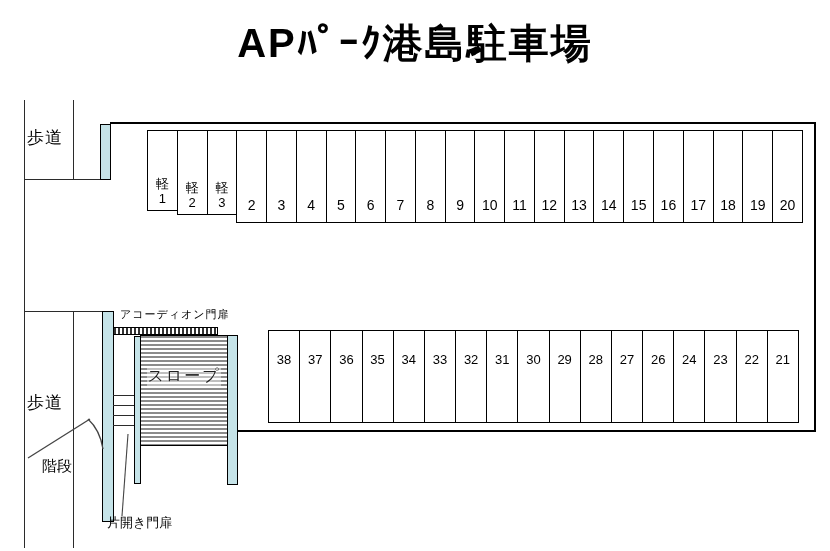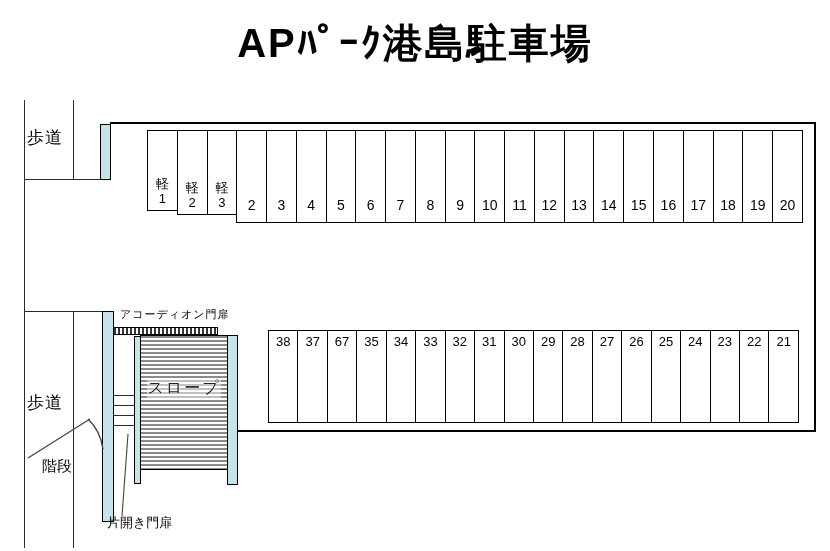--- a/index.html
+++ b/index.html
@@ -44,30 +44,30 @@
     flex:1 1 0;box-sizing:border-box;border:1px solid #000;background:#fff;
     display:flex;flex-direction:column;align-items:center;
   }
   .space + .space{margin-left:-1px;}
   #top-row .space{height:93px;justify-content:flex-end;padding-bottom:9px;font-size:14px;}
   #top-row .space.kei1{height:81px;}
   #top-row .space.kei {height:85px;}
   #top-row .space.kei1,#top-row .space.kei{
     justify-content:flex-end;padding-bottom:3px;font-size:13px;line-height:1.15;text-align:center;
   }
-  #bottom-row .space{height:93px;justify-content:flex-start;padding-top:3px;font-size:13px;}
+  #bottom-row .space{height:93px;justify-content:flex-start;padding-top:21px;font-size:13px;}
   
   #accordion-label{left:120px;top:307px;font-size:11px;letter-spacing:1px;}
   #accordion-bar{
     left:113px;top:327px;width:105px;height:8px;box-sizing:border-box;border:1px solid #000;
     background:repeating-linear-gradient(90deg,#333 0 2px,#fff 2px 4px);
   }
   
   #slope-hatch{
-    left:140px;top:335px;width:88px;height:135px;box-sizing:border-box;border:1px solid #000;
+    left:140px;top:335px;width:88px;height:111px;box-sizing:border-box;border:1px solid #000;
     background:repeating-linear-gradient(180deg,#8b8b8b 0 2px,#fff 2px 4px);
     display:flex;align-items:center;justify-content:center;
   }
   #slope-label{
     margin-top:-28px;font-size:16px;letter-spacing:2px;color:#222;
     background:rgba(255,255,255,0.45);text-shadow:0 0 2px #fff;white-space:nowrap;
   }
   
   .stair{left:113px;width:21px;}
   #stair-1{top:395px;} #stair-2{top:405px;} #stair-3{top:415px;} #stair-4{top:425px;}
@@ -130,32 +130,31 @@
       <div class="space">15</div>
       <div class="space">16</div>
       <div class="space">17</div>
       <div class="space">18</div>
       <div class="space">19</div>
       <div class="space">20</div>
     </div>
   <div class="abs" id="bottom-row">
       <div class="space">38</div>
       <div class="space">37</div>
-      <div class="space">67</div>
+      <div class="space">36</div>
       <div class="space">35</div>
       <div class="space">34</div>
       <div class="space">33</div>
       <div class="space">32</div>
       <div class="space">31</div>
       <div class="space">30</div>
       <div class="space">29</div>
       <div class="space">28</div>
       <div class="space">27</div>
       <div class="space">26</div>
-      <div class="space">25</div>
       <div class="space">24</div>
       <div class="space">23</div>
       <div class="space">22</div>
       <div class="space">21</div>
     </div>
 
   <div class="abs" id="accordion-label">アコーディオン門扉</div>
   <div class="abs" id="accordion-bar"></div>
 
   <div class="abs" id="slope-hatch">

